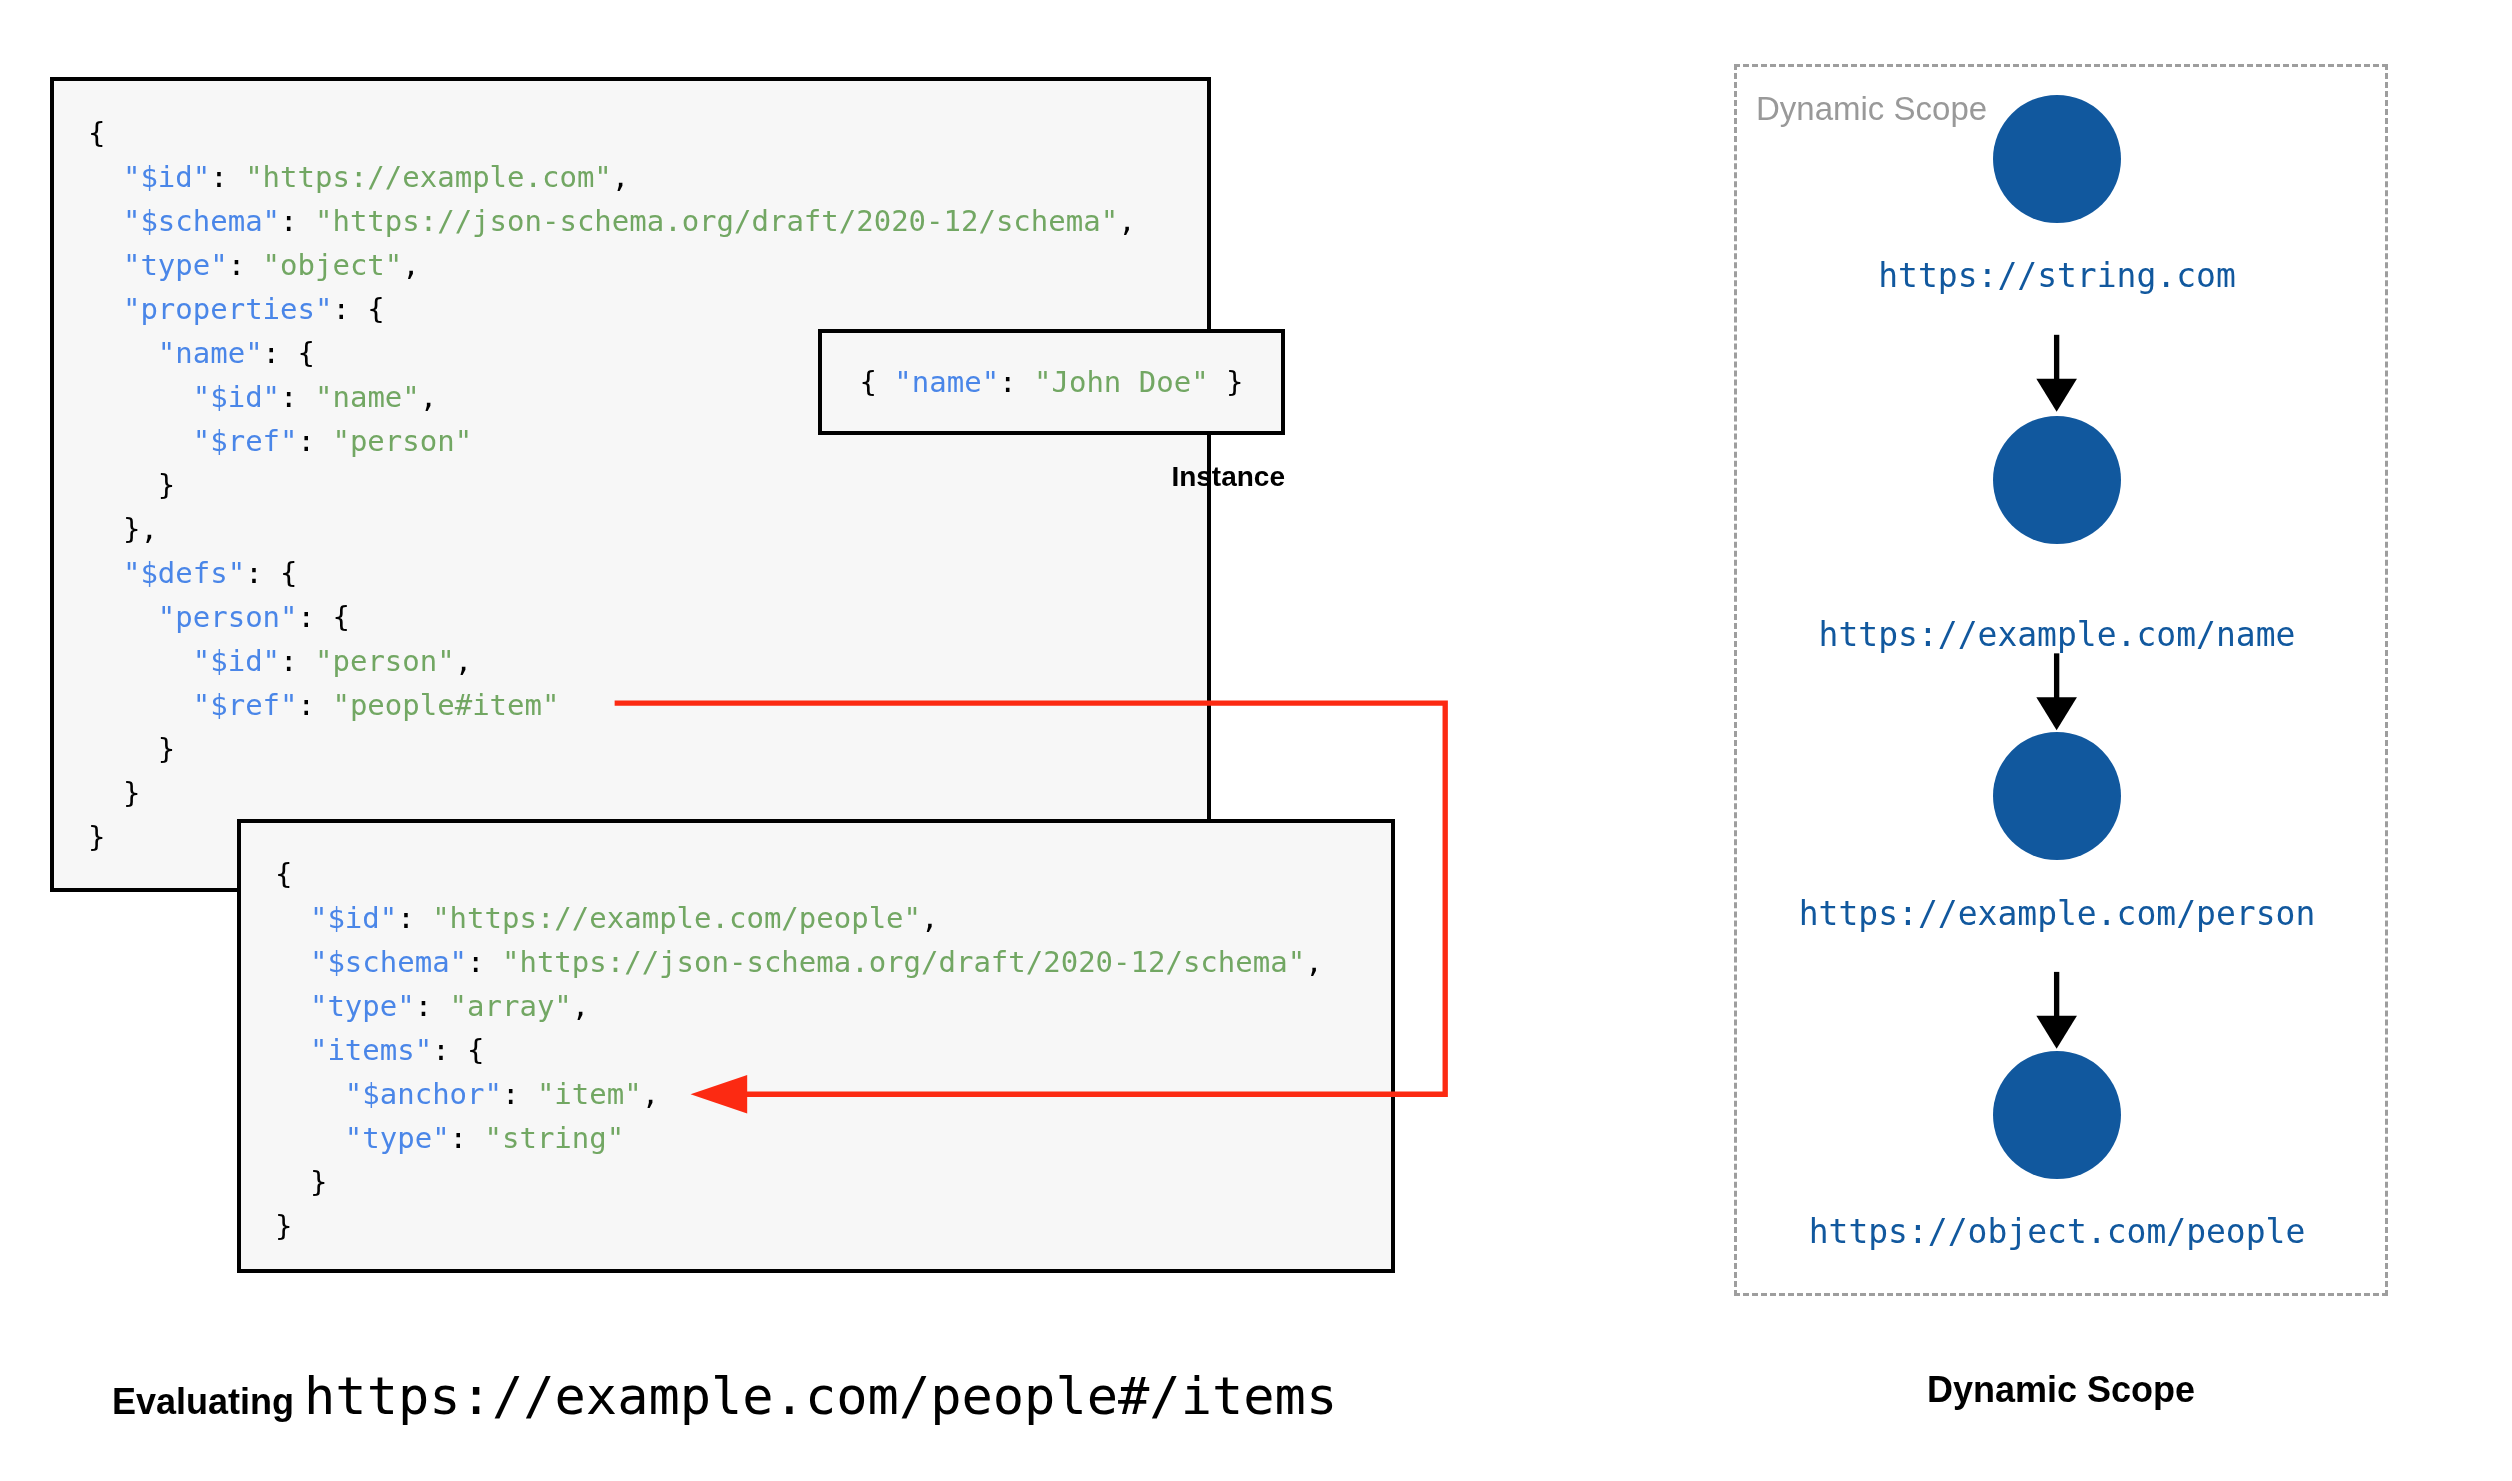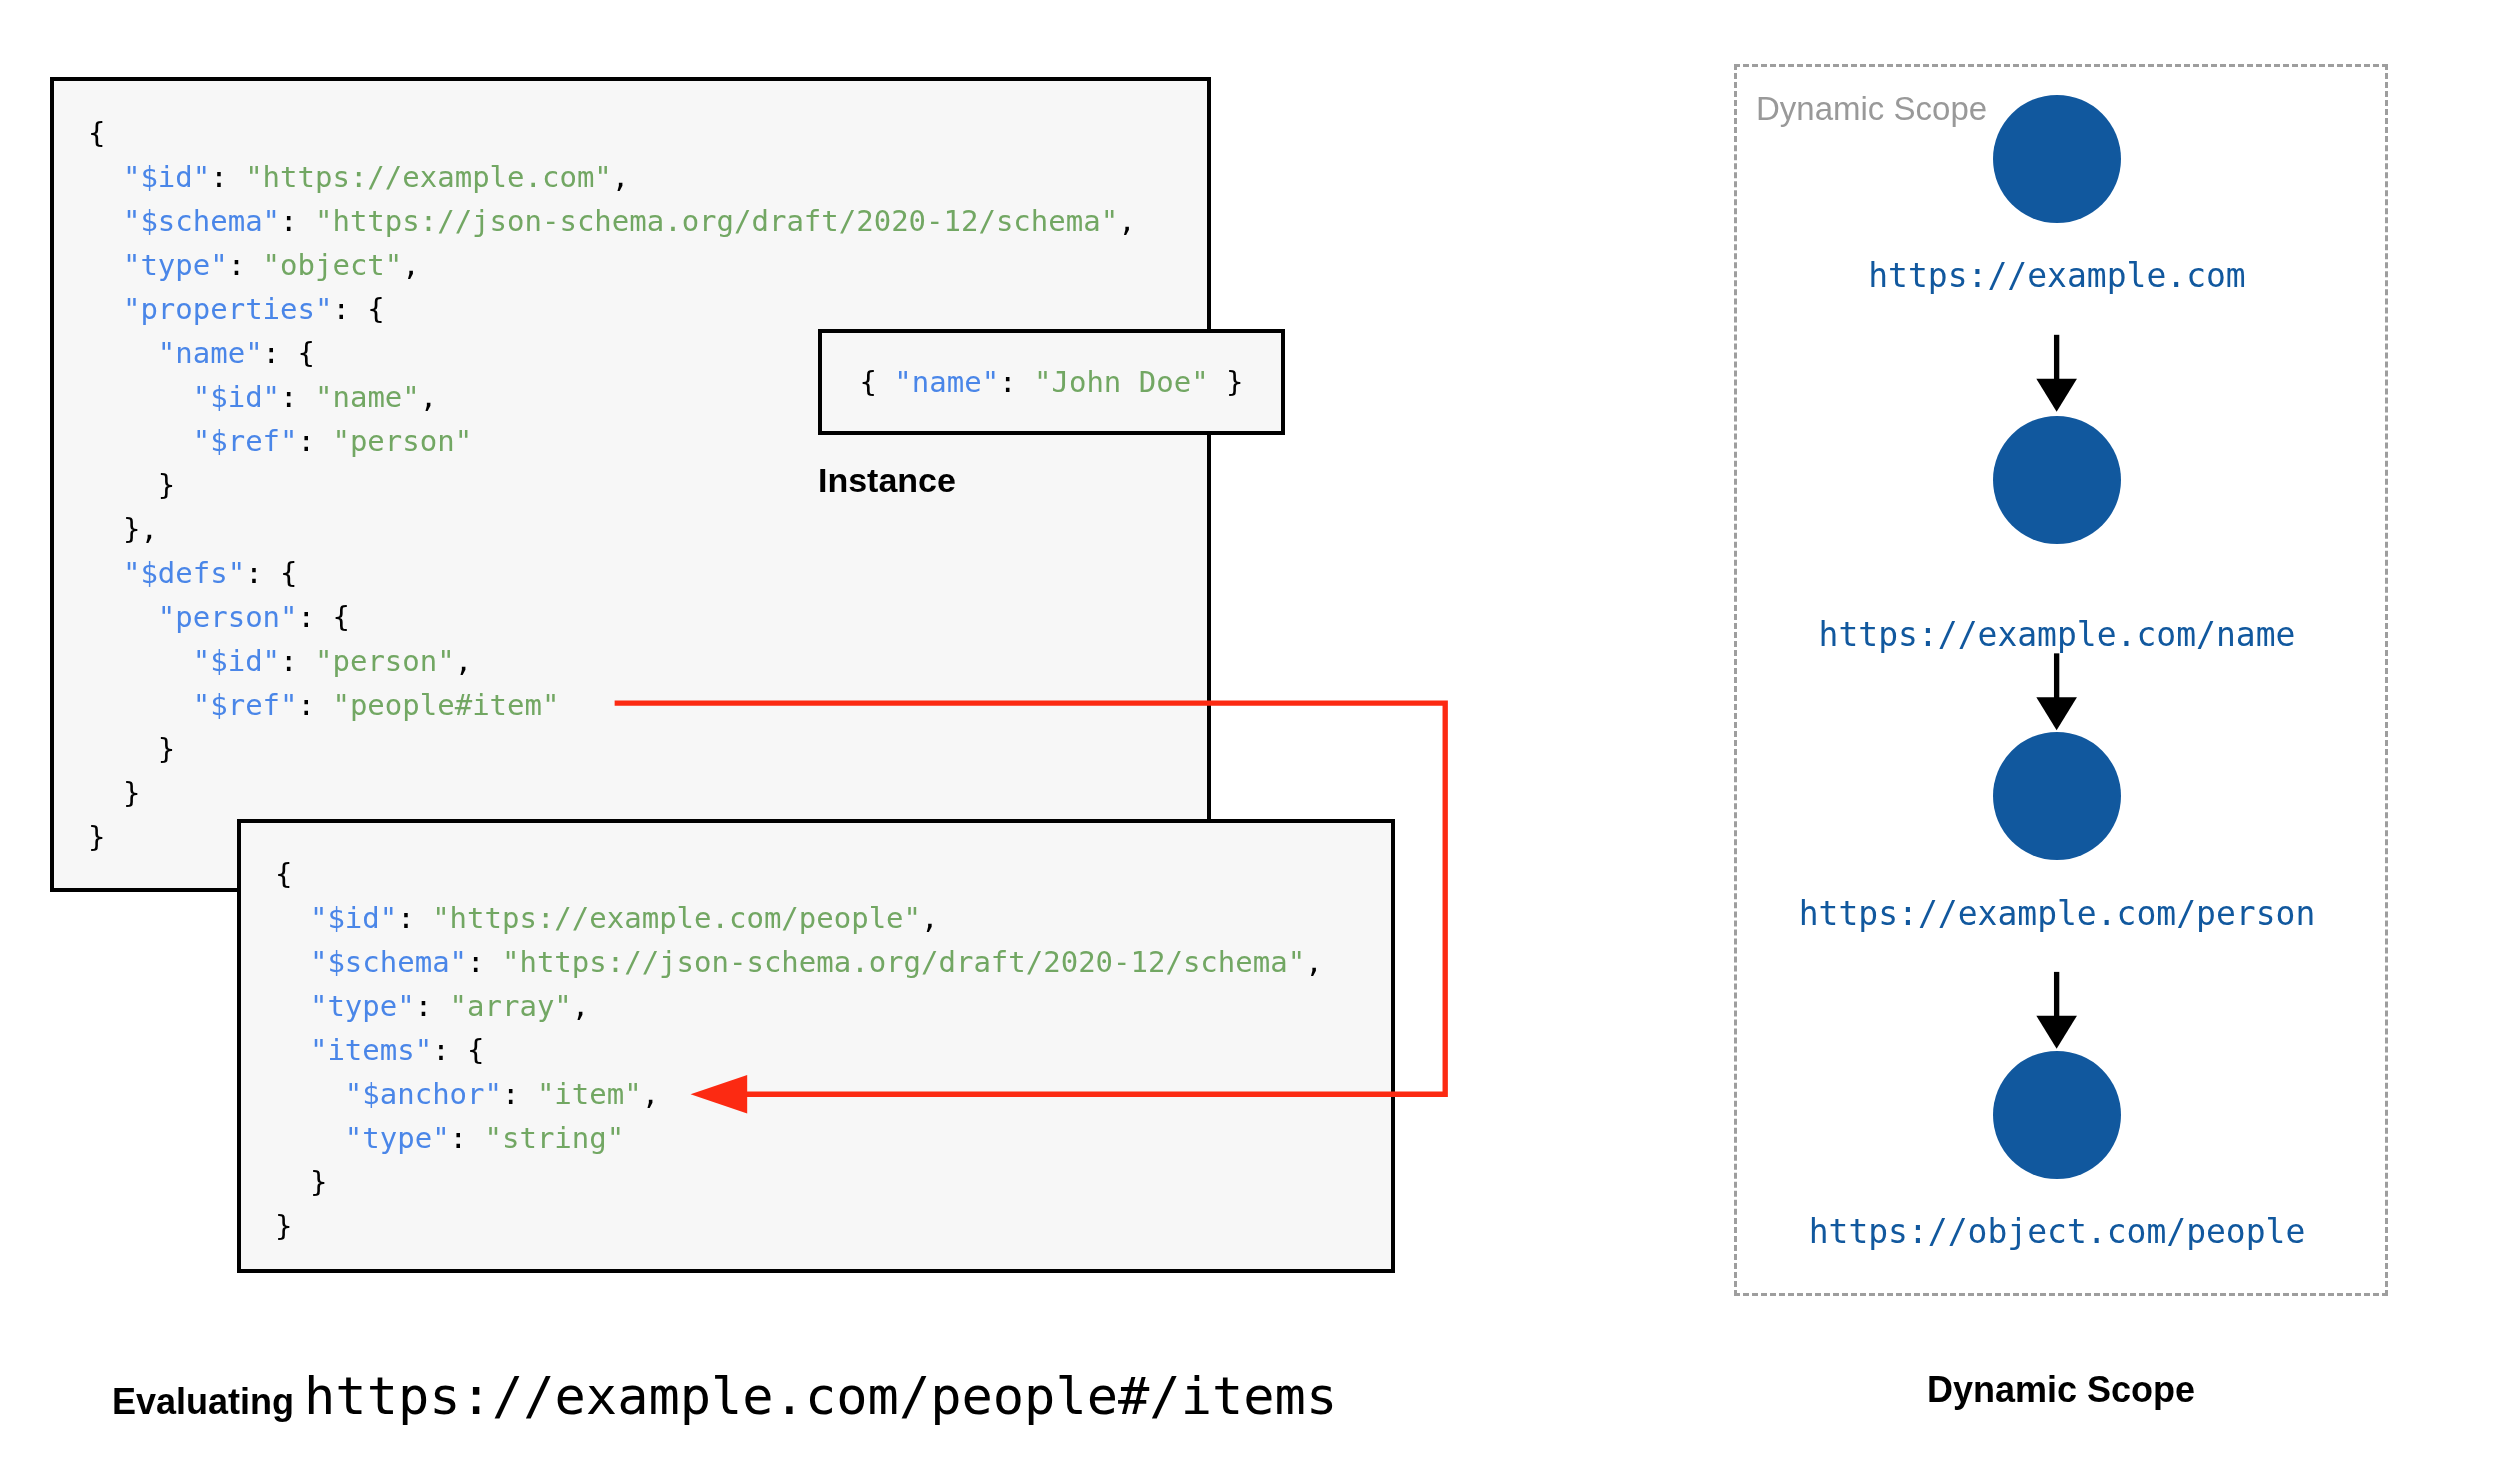--- a/index.html
+++ b/index.html
@@ -51,22 +51,22 @@
   #schema-box .code { padding: 30px 0 0 34px; }
   #people-box .code { padding: 29px 0 0 34px; }
   .tok-k { color: #4a86e8; }
   .tok-s { color: #72a763; }
   .tok-p { color: #000000; }
 
   #instance-label {
     position: absolute;
     left: 818px; top: 461px;
     width: 467px;
-    text-align: left;
-    font-size: 34px;
+    text-align: right;
+    font-size: 28px;
     font-weight: bold;
     color: #000000;
     z-index: 3;
   }
 
   
   #scope-panel {
     position: absolute;
     left: 1734px; top: 64px;
     width: 654px; height: 1232px;
@@ -161,21 +161,21 @@
 
   <div class="code-box" id="instance-box">
     <div class="code"><div class="code-line"><span class="tok-p">{ </span><span class="tok-k">"name"</span><span class="tok-p">: </span><span class="tok-s">"John Doe"</span><span class="tok-p"> }</span></div></div>
   </div>
   <div id="instance-label">Instance</div>
 
   <div id="scope-panel"></div>
   <div id="scope-watermark">Dynamic Scope</div>
 
   <div class="node-circle" id="node-circle-1"></div>
-  <div class="node-url" id="node-url-1">https://example.com</div>
+  <div class="node-url" id="node-url-1">https://string.com</div>
 
   <div class="node-circle" id="node-circle-2"></div>
   <div class="node-url" id="node-url-2">https://example.com/name</div>
 
   <div class="node-circle" id="node-circle-3"></div>
   <div class="node-url" id="node-url-3">https://example.com/person</div>
 
   <div class="node-circle" id="node-circle-4"></div>
   <div class="node-url" id="node-url-4">https://object.com/people</div>
 

